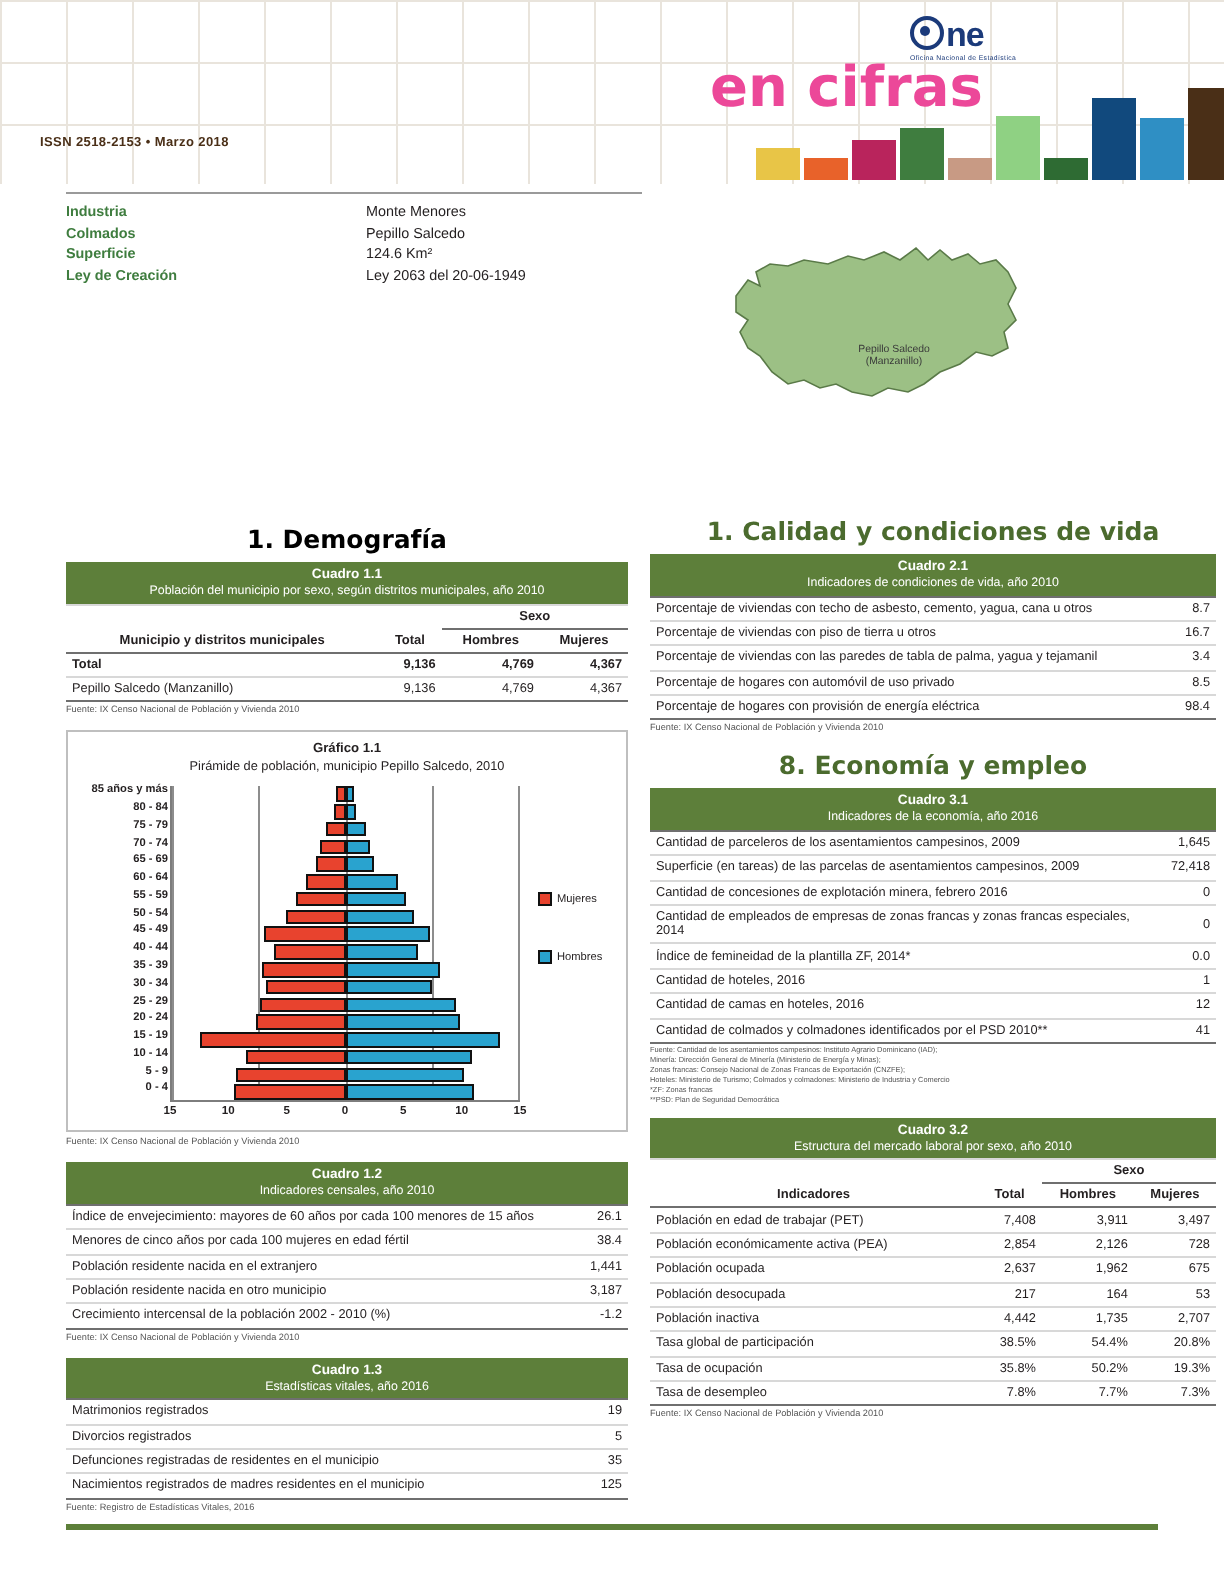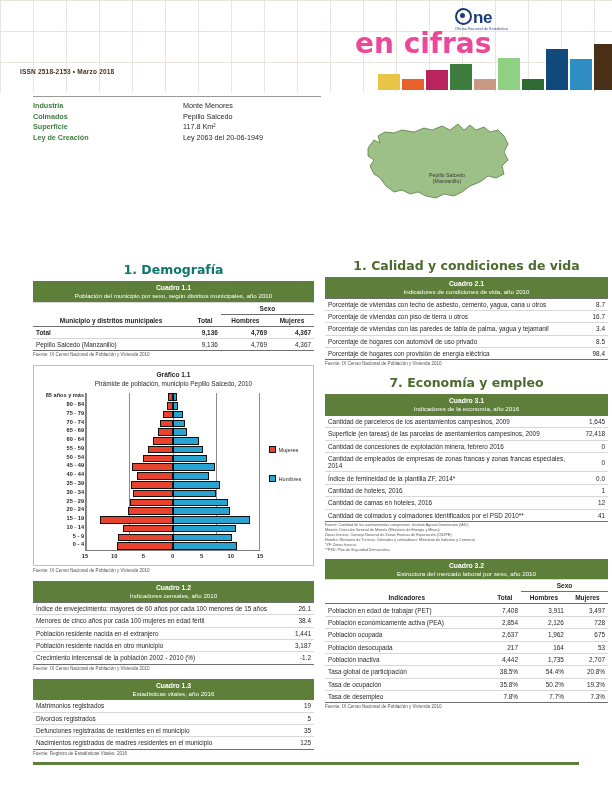--- a/index.html
+++ b/index.html
@@ -32,21 +32,21 @@
   .info-top-line{border-top:1px solid #9a9a9a;width:288px;height:1px;}
   .info-row{display:flex;font-size:7.2px;line-height:10.6px;}
   .info-label{width:150px;color:#3f7d3f;font-weight:bold;}
   .info-value{color:#231f20;}
   
   .mapwrap{position:absolute;left:358px;top:108px;width:200px;height:110px;}
   .maplabel{position:absolute;left:407px;top:172px;font-size:5.2px;color:#3a3a3a;text-align:center;width:80px;line-height:6px;}
   
   .col-left{position:absolute;left:33px;top:262px;width:281px;}
   .col-right{position:absolute;left:325px;top:258px;width:283px;}
-  .sec-title{text-align:center;font-size:12.5px;color:#0f766e;font-weight:bold;margin-bottom:4px;
+  .sec-title{text-align:center;font-size:12.5px;color:#000000;font-weight:bold;margin-bottom:4px;
      font-family:"DejaVu Sans",sans-serif;}
   .sec-title.right{color:#4b6b2e;}
   
   table{border-collapse:collapse;width:100%;}
   .cuadro-head{background:#5d7f3a;color:#ffffff;text-align:center;padding:2px 2px 1px;}
   .cuadro-head .ch-t{font-size:6.8px;font-weight:bold;line-height:9px;}
   .cuadro-head .ch-s{font-size:6.2px;line-height:8.5px;font-weight:normal;}
   .th-row th{background:#ffffff;color:#231f20;font-size:6.5px;font-weight:bold;padding:2px 3px;
      border-bottom:1px solid #6f6f6f;vertical-align:bottom;}
   .th-sex{text-align:center;border-bottom:1px solid #999;}
@@ -106,21 +106,21 @@
       <div class="info-row">
         <div class="info-label">Industria</div>
         <div class="info-value">Monte Menores</div>
       </div>
       <div class="info-row">
         <div class="info-label">Colmados</div>
         <div class="info-value">Pepillo Salcedo</div>
       </div>
       <div class="info-row">
         <div class="info-label">Superficie</div>
-        <div class="info-value">117.8 Km²</div>
+        <div class="info-value">124.6 Km²</div>
       </div>
       <div class="info-row">
         <div class="info-label">Ley de Creación</div>
         <div class="info-value">Ley 2063 del 20-06-1949</div>
       </div>
     </div>
 </div>
 
 <div class="mapwrap">
   <svg width="200" height="110" viewBox="0 0 200 110">
@@ -394,21 +394,21 @@
           <td class="num">8.5</td>
         </tr>
         <tr>
           <td>Porcentaje de hogares con provisión de energía eléctrica</td>
           <td class="num">98.4</td>
         </tr>
       </tbody>
   </table>
   <div class="fuente">Fuente: IX Censo Nacional de Población y Vivienda 2010</div>
 
-  <div class="sec-title right" style="margin-top:8px">7. Economía y empleo</div>
+  <div class="sec-title right" style="margin-top:8px">8. Economía y empleo</div>
 
   <table>
     <tbody>
         <tr>
           <td class="cuadro-head" colspan="2">
       <div class="ch-t">Cuadro 3.1</div>
       <div class="ch-s">Indicadores de la economía, año 2016</div>
     </td>
         </tr>
     </tbody>

